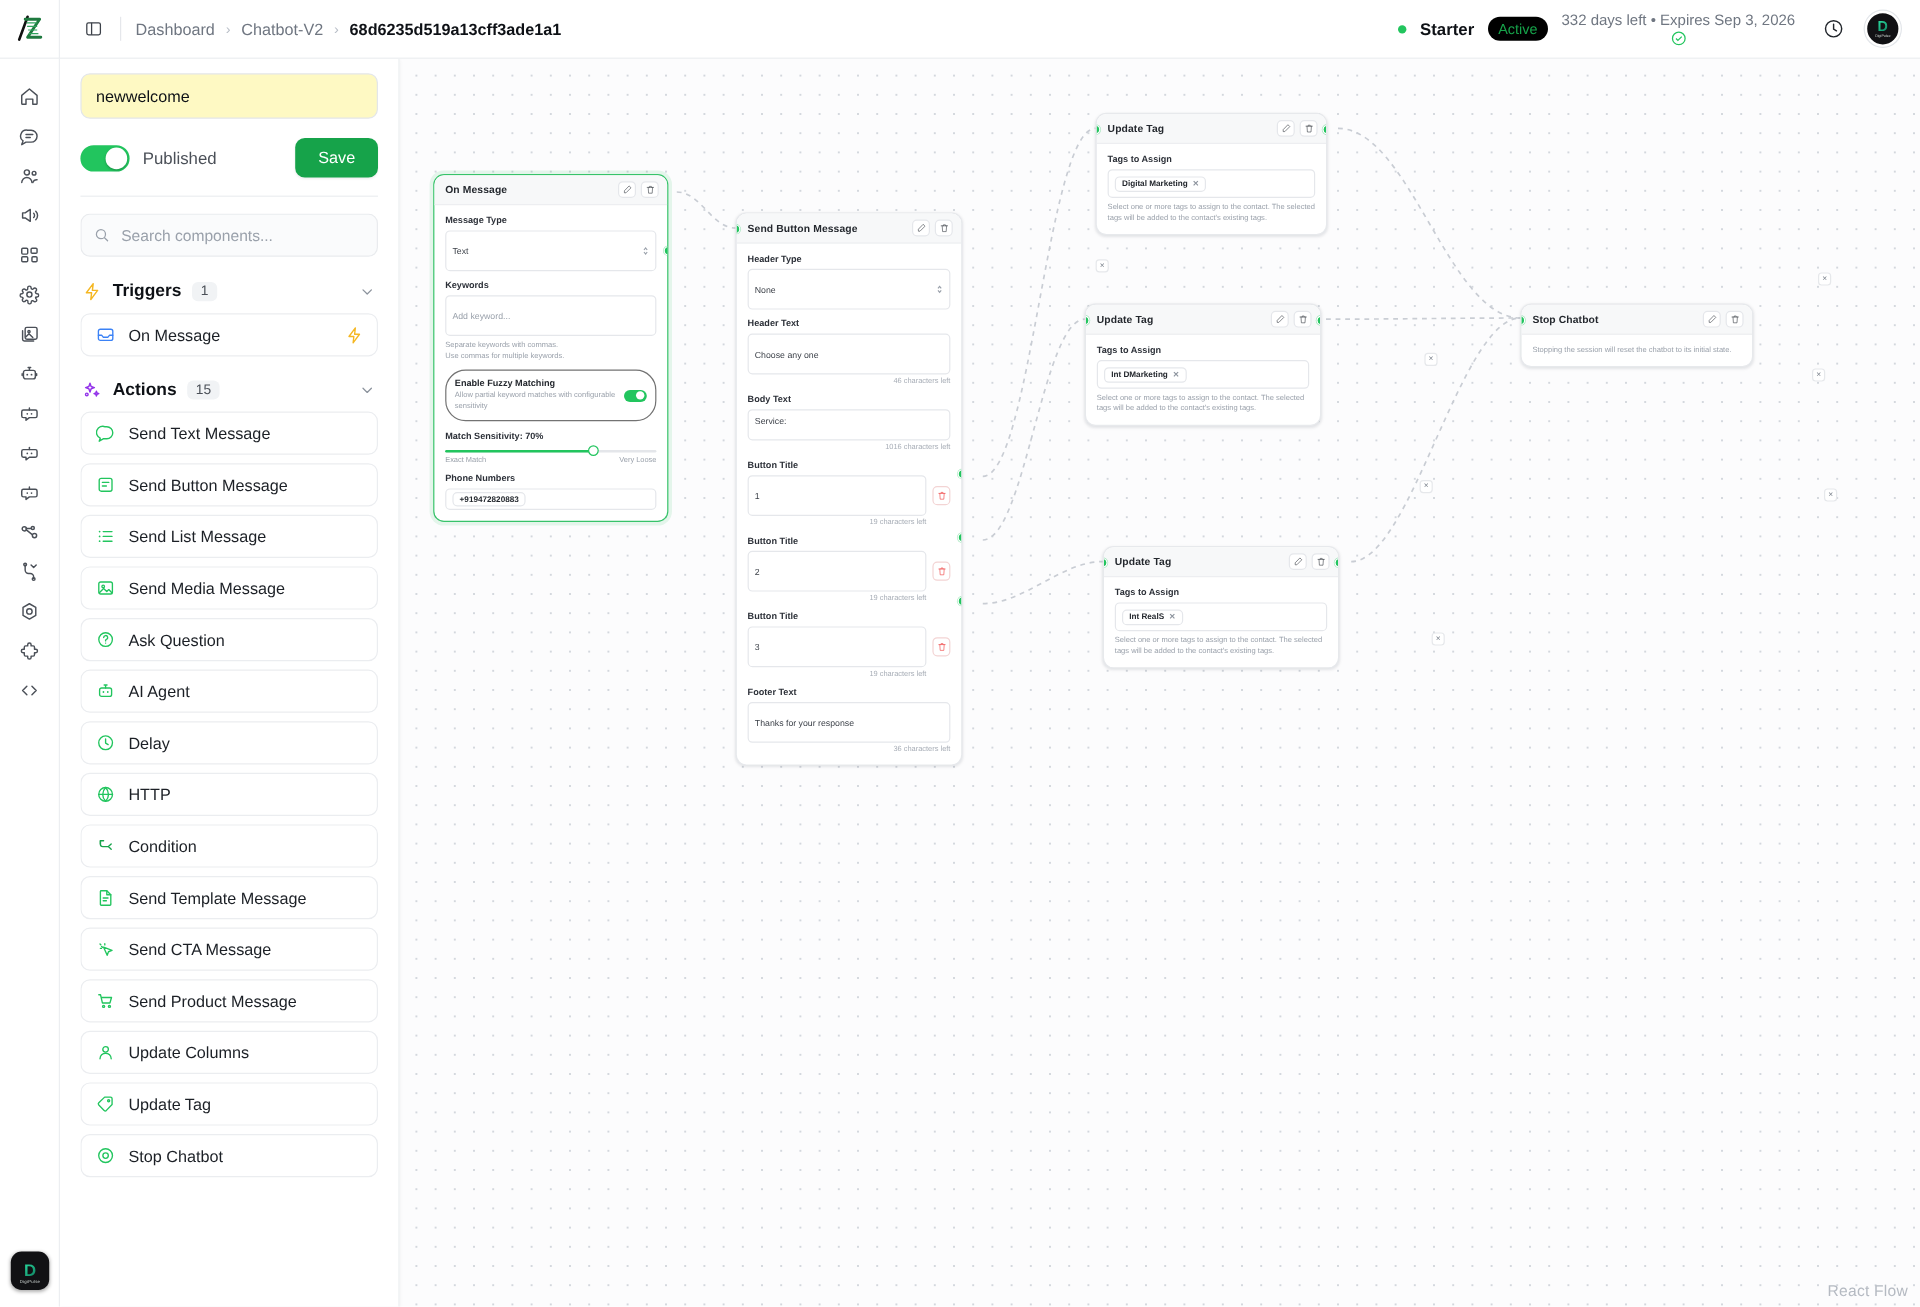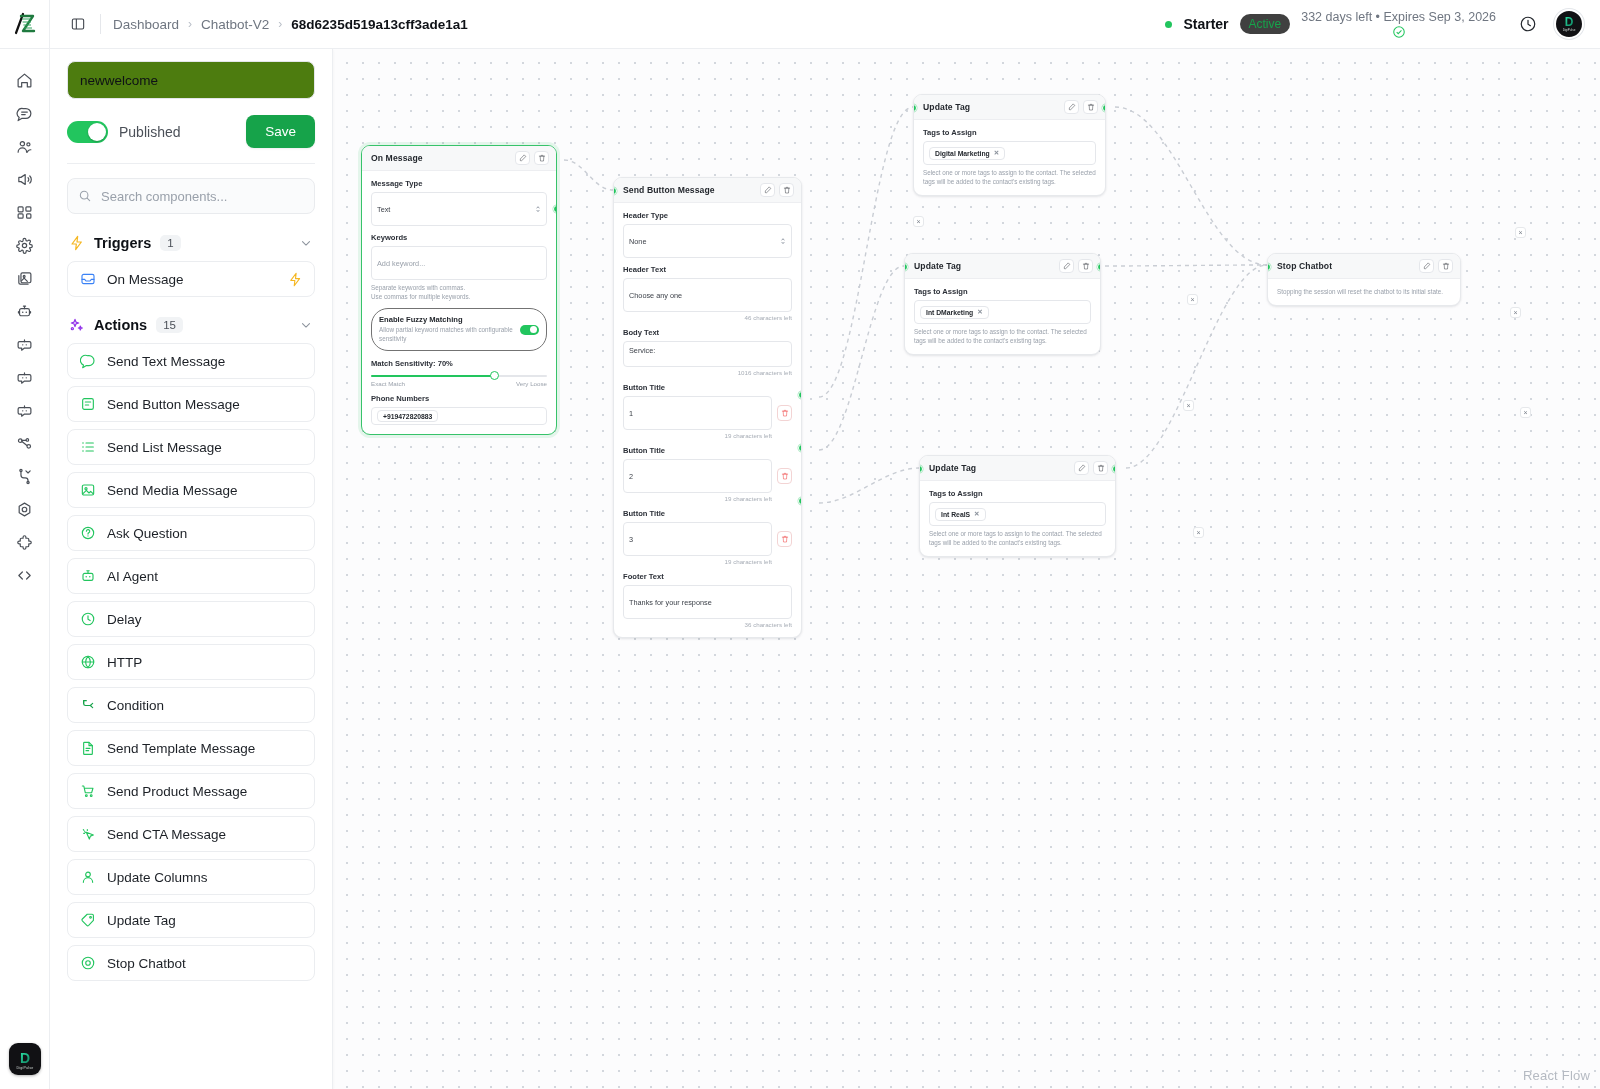--- a/index.html
+++ b/index.html
@@ -57,21 +57,21 @@
   .panel-toggle svg { width: 16px; height: 16px; stroke: currentColor; fill: none; stroke-width: 1.6; }
   .vsep { width: 1px; height: 20px; background: #e5e7eb; margin: 0 12px 0 8px; }
   .crumbs { display: flex; align-items: center; gap: 9px; font-size: 13.5px; }
   .crumb { color: #6f7681; cursor: pointer; }
   .crumb-sep { color: #b8bec7; font-size: 12px; }
   .crumb-active { color: #0e1116; font-weight: 700; }
   .top-right { margin-left: auto; display: flex; align-items: center; gap: 11px; }
   .plan-dot { width: 7px; height: 7px; border-radius: 50%; background: #22c55e; }
   .plan-name { font-size: 14px; font-weight: 700; color: #0e1116; }
   .plan-badge {
-    font-size: 12px; color: #16a34a; background: #404040; border-radius: 11px;
+    font-size: 12px; color: #16a34a; background: #000000; border-radius: 11px;
     padding: 3px 9px; font-weight: 500;
   }
   .plan-expiry { font-size: 12.5px; color: #6f7681; display: flex; align-items: center; gap: 1px; flex-direction: column; }
   .check-ico svg { width: 14px; height: 14px; stroke: #22c55e; fill: none; stroke-width: 1.8; display:block; }
   .clock-btn {
     width: 30px; height: 30px; display: flex; align-items: center; justify-content: center;
     border-radius: 7px; cursor: pointer; margin-left: 6px;
   }
   .clock-btn svg { width: 18px; height: 18px; stroke: #22262c; fill: none; stroke-width: 1.6; stroke-linecap: round; }
   .avatar {
@@ -91,21 +91,21 @@
   .sidebar {
     width: 283px; flex: 0 0 283px; background: #fff;
     border-right: 1px solid #eceef1; border-radius: 0;
     display: flex; flex-direction: column; position: relative; z-index: 20;
     box-shadow: 0 1px 3px rgba(16,24,40,.05);
   }
   .sidebar-inner { padding: 12px 17px 0 17px; display: flex; flex-direction: column; min-height: 0; flex: 1; }
   .name-input {
     width: 100%; height: 38px; border: 1px solid #e3e6ea; border-radius: 8px;
     padding: 0 12px; font-size: 13.5px; color: #0e1116; font-family: inherit;
-    background: #4d7c0f; outline: none;
+    background: #fef9c3; outline: none;
   }
   .pub-row { display: flex; align-items: center; margin-top: 16px; gap: 11px; }
   .toggle {
     width: 41px; height: 22px; border-radius: 11px; background: #22c55e;
     position: relative; cursor: pointer; flex: 0 0 41px;
   }
   .toggle .knob {
     position: absolute; top: 2px; left: 21px; width: 18px; height: 18px;
     border-radius: 50%; background: #fff; box-shadow: 0 1px 2px rgba(0,0,0,.25);
   }
@@ -586,36 +586,36 @@
                       <path d="M6.5 3.5h7l5 5v12a1 1 0 0 1-1 1h-11a1 1 0 0 1-1-1v-16a1 1 0 0 1 1-1z"></path>
                       <path d="M13.5 3.5v5h5M9 12.5h6M9 16h4"></path>
                     </svg>
                   </span>
                 <span>Send Template Message</span>
               </div>
 
               <div class="comp-item">
                 <span class="c-ico">
                     <svg viewBox="0 0 24 24" stroke="#22c55e">
+                      <path d="M9.5 9.5 20 13.6l-4.4 1.6-1.6 4.4z"></path>
+                      <path d="M5 5.5 6 6.5M5.5 11h1.4M11 5.2v1.4M7 8.5 8.2 9.6"></path>
+                    </svg>
+                  </span>
+                <span>Send CTA Message</span>
+              </div>
+
+              <div class="comp-item">
+                <span class="c-ico">
+                    <svg viewBox="0 0 24 24" stroke="#22c55e">
                       <path d="M3.5 4.5h2.2l2.3 10.2h9.4l2-6.8H7"></path>
                       <circle cx="9.5" cy="19" r="1.3"></circle>
                       <circle cx="16.8" cy="19" r="1.3"></circle>
                     </svg>
                   </span>
                 <span>Send Product Message</span>
-              </div>
-
-              <div class="comp-item">
-                <span class="c-ico">
-                    <svg viewBox="0 0 24 24" stroke="#22c55e">
-                      <path d="M9.5 9.5 20 13.6l-4.4 1.6-1.6 4.4z"></path>
-                      <path d="M5 5.5 6 6.5M5.5 11h1.4M11 5.2v1.4M7 8.5 8.2 9.6"></path>
-                    </svg>
-                  </span>
-                <span>Send CTA Message</span>
               </div>
 
               <div class="comp-item">
                 <span class="c-ico">
                     <svg viewBox="0 0 24 24" stroke="#22c55e">
                       <circle cx="12" cy="8.2" r="3.5"></circle>
                       <path d="M5 20a7 7 0 0 1 14 0"></path>
                     </svg>
                   </span>
                 <span>Update Columns</span>

